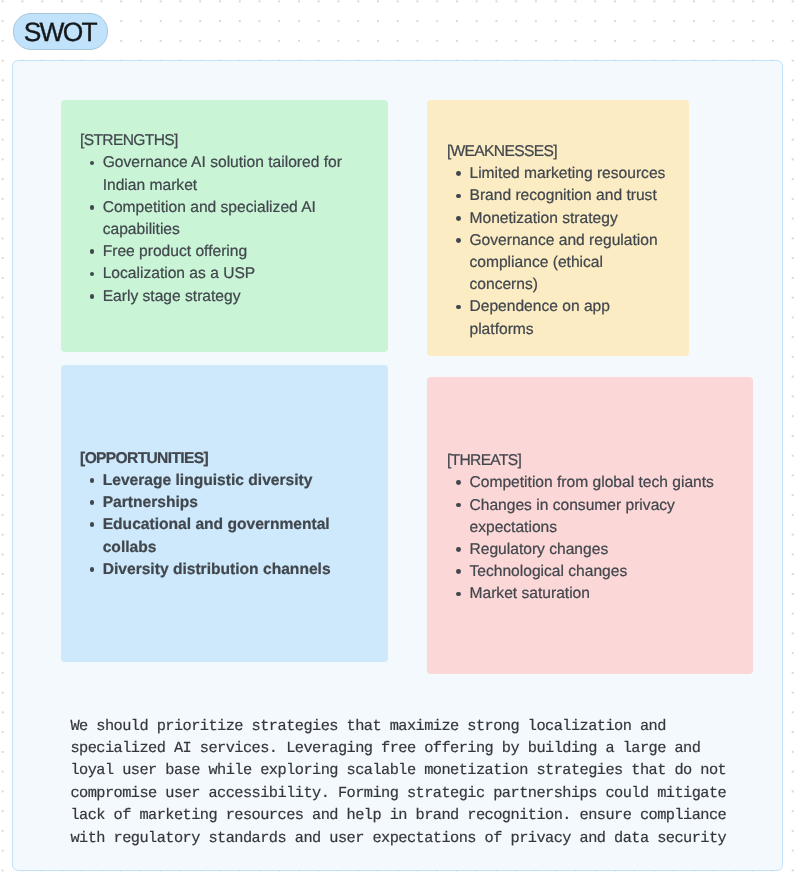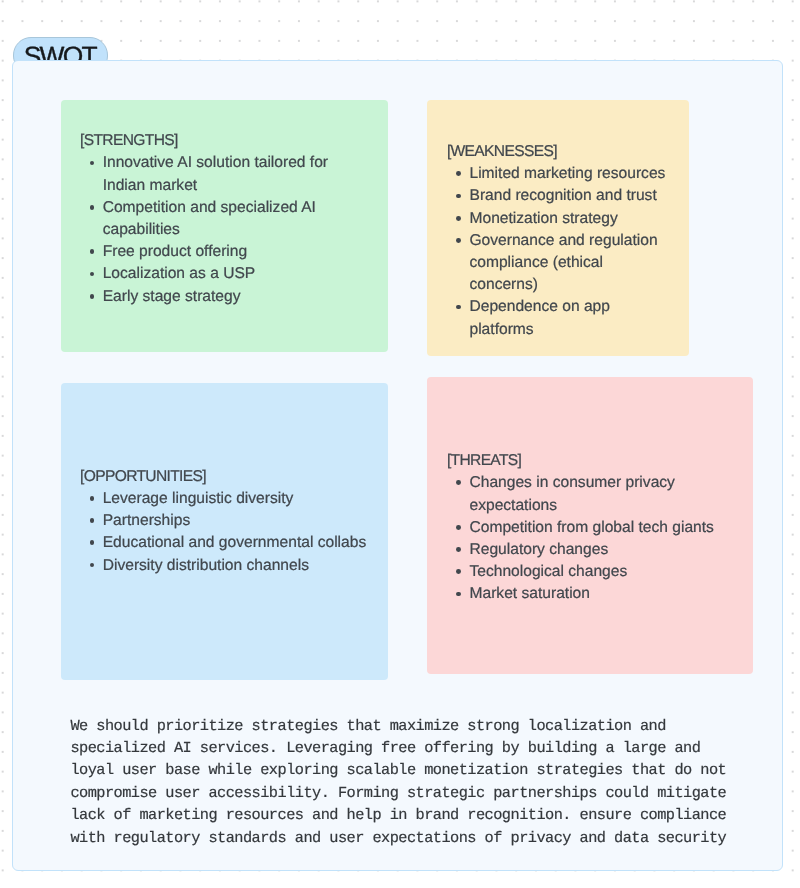--- a/index.html
+++ b/index.html
@@ -7,30 +7,30 @@
        font-family:"Liberation Sans",sans-serif;
        -webkit-font-smoothing:antialiased;text-rendering:geometricPrecision;}
   .canvas{position:relative;width:800px;height:888px;overflow:hidden;
     background-color:#ffffff;
     background-image:radial-gradient(circle at center, #d8d8d9 0.75px, rgba(255,255,255,0) 1.15px);
     background-size:19.755px 19.755px;
     background-position:-7.2px -8.5px;}
 
   .swot-badge{position:absolute;left:12.6px;top:13px;width:95.9px;height:37.3px;
     box-sizing:border-box;background:#c1e2fb;border:1.6px solid #a8c6da;border-radius:18px;
-    display:flex;align-items:center;justify-content:center;margin-top:24px;}
+    display:flex;align-items:center;justify-content:center;}
   .swot-badge span{font-size:26.4px;color:#16191c;-webkit-text-stroke:0.35px #16191c;letter-spacing:-1.75px;line-height:1;margin-left:-1.6px;position:relative;top:0.3px;}
 
   .panel{position:absolute;left:11.5px;top:59.9px;width:771.5px;height:811.6px;box-sizing:border-box;
     background:#f4f9fe;border:1.5px solid #c2e2fa;border-radius:6px;}
 
   .quad{position:absolute;box-sizing:border-box;border-radius:4px;}
   .q-green{left:60.5px;top:100px;width:327px;height:252px;background:#c9f4d6;}
   .q-yellow{left:427.3px;top:100px;width:262px;height:255.5px;background:#fbecc4;}
-  .q-blue{left:60.5px;top:383px;width:327px;height:296.8px;background:#cde9fb;}
+  .q-blue{left:60.5px;top:365px;width:327px;height:296.8px;background:#cde9fb;font-weight:bold;}
   .q-pink{left:427.3px;top:377px;width:325.6px;height:296.8px;background:#fcd7d7;}
 
   .content{position:absolute;left:0;right:0;}
   .q-green .content{top:30.2px;}
   .q-yellow .content{top:41.0px;}
   .q-blue .content{top:82.7px;}
   .q-pink .content{top:73.1px;}
 
   .hdr{font-size:15.6px;color:#41474d;letter-spacing:-0.66px;margin-left:19.6px;line-height:22.2px;-webkit-text-stroke:0.22px #41474d;}
   .quad ul{margin:0;padding:0 18px 0 42.2px;list-style:none;}
@@ -51,21 +51,21 @@
   <div class="swot-badge">
     <span>SWOT</span>
   </div>
 
   <div class="panel"></div>
 
   <div class="quad q-green">
     <div class="content">
       <div class="hdr">[STRENGTHS]</div>
       <ul>
-          <li><span class="bullet"></span><span>Innovative AI solution tailored for Indian market</span></li>
+          <li><span class="bullet"></span><span>Governance AI solution tailored for Indian market</span></li>
           <li><span class="bullet"></span><span>Competition and specialized AI capabilities</span></li>
           <li><span class="bullet"></span><span>Free product offering</span></li>
           <li><span class="bullet"></span><span>Localization as a USP</span></li>
           <li><span class="bullet"></span><span>Early stage strategy</span></li>
         </ul>
     </div>
   </div>
 
   <div class="quad q-yellow">
     <div class="content">
@@ -89,22 +89,22 @@
           <li><span class="bullet"></span><span>Educational and governmental collabs</span></li>
           <li><span class="bullet"></span><span>Diversity distribution channels</span></li>
         </ul>
     </div>
   </div>
 
   <div class="quad q-pink">
     <div class="content">
       <div class="hdr">[THREATS]</div>
       <ul>
+          <li><span class="bullet"></span><span>Competition from global tech giants</span></li>
           <li><span class="bullet"></span><span>Changes in consumer privacy expectations</span></li>
-          <li><span class="bullet"></span><span>Competition from global tech giants</span></li>
           <li><span class="bullet"></span><span>Regulatory changes</span></li>
           <li><span class="bullet"></span><span>Technological changes</span></li>
           <li><span class="bullet"></span><span>Market saturation</span></li>
         </ul>
     </div>
   </div>
 
   <div class="summary"><div>We should prioritize strategies that maximize strong localization and</div><div>specialized AI services. Leveraging free offering by building a large and</div><div>loyal user base while exploring scalable monetization strategies that do not</div><div>compromise user accessibility. Forming strategic partnerships could mitigate</div><div>lack of marketing resources and help in brand recognition. ensure compliance</div><div>with regulatory standards and user expectations of privacy and data security</div></div>
 
 </div>

